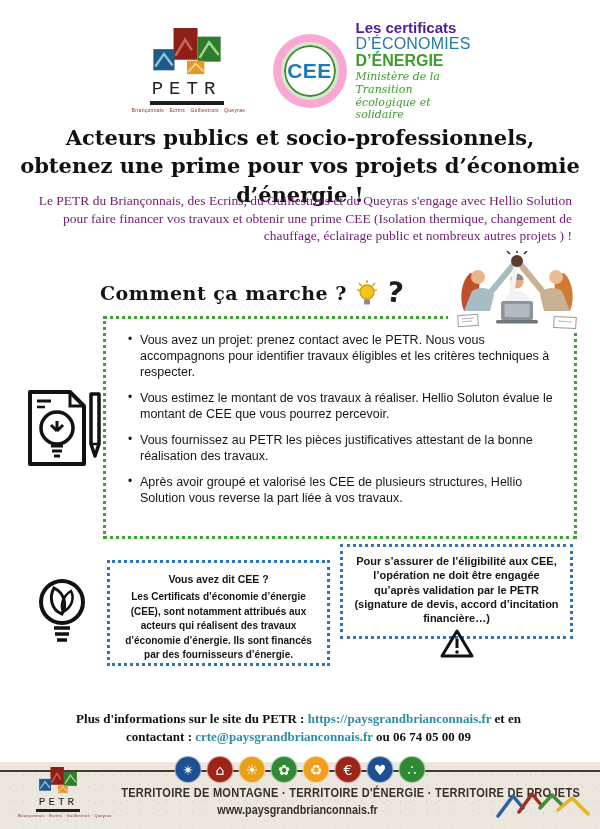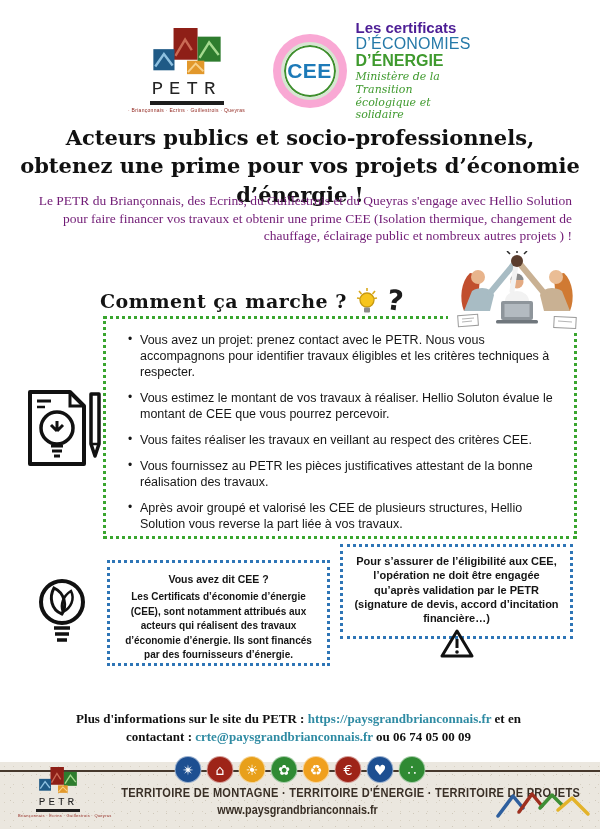--- a/index.html
+++ b/index.html
@@ -22,21 +22,21 @@
   .cee-line3 { color:#3f9a2e; font-weight:bold; font-size:16px; }
   .cee-tagline { color:#3f9a2e; font-family:"DejaVu Serif", serif; font-style:italic; font-size:11px; width:118px; margin-top:2px; line-height:1.15; }
 
   
   .title { position:absolute; top:124px; left:18px; right:18px; text-align:center;
            font-family:"DejaVu Serif", serif; font-weight:bold; font-size:21px; line-height:1.35; color:#111; }
   .intro { position:absolute; top:192px; left:28px; right:28px; text-align:right;
            font-family:"Liberation Serif", serif; font-size:13.5px; line-height:1.3; color:#701a75; }
 
   
-  .how-heading { position:absolute; top:276px; left:100px; display:flex; align-items:center; gap:8px;margin-top:8px; }
+  .how-heading { position:absolute; top:276px; left:100px; display:flex; align-items:center; gap:8px; }
   .how-heading h2 { font-family:"DejaVu Serif", serif; font-weight:bold; font-size:19px; letter-spacing:0.5px; color:#141414; }
   .q-mark { font-family:"DejaVu Sans", sans-serif; font-weight:bold; font-size:28px; color:#1c1c1c; transform:rotate(7deg); display:inline-block; }
   .illustration { position:absolute; top:251px; left:442px; z-index:3; }
   .green-box { position:absolute; top:316px; left:103px; width:474px; height:223px; border:3px dotted #3aa52f; padding:13px 14px 8px 20px; z-index:1; }
   .green-box ul { list-style:none; }
   .green-box li { position:relative; padding-left:14px; font-size:12.5px; font-weight:normal; line-height:1.28; color:#161616; margin-bottom:10px; }
   .green-box li::before { content:"•"; position:absolute; left:2px; top:0; font-size:12px; }
   .doc-icon { position:absolute; top:386px; left:20px; }
 
   
@@ -156,21 +156,20 @@
         <line x1="20" y1="68" x2="32" y2="67"></line>
         <line x1="20" y1="71" x2="30" y2="70"></line>
         <line x1="116" y1="70" x2="130" y2="71"></line>
       </g>
   </svg>
 
   <div class="green-box">
     <ul>
       <li>Vous avez un projet: prenez contact avec le PETR. Nous vous accompagnons pour identifier travaux éligibles et les critères techniques à respecter.</li>
       <li>Vous estimez le montant de vos travaux à réaliser. Hellio Soluton évalue le montant de CEE que vous pourrez percevoir.</li>
-      <li>Vous faites réaliser les travaux en veillant au respect des critères CEE.</li>
       <li>Vous fournissez au PETR les pièces justificatives attestant de la bonne réalisation des travaux.</li>
       <li>Après avoir groupé et valorisé les CEE de plusieurs structures, Hellio Solution vous reverse la part liée à vos travaux.</li>
     </ul>
   </div>
 
   <svg class="doc-icon" width="82" height="84" viewBox="0 0 82 84">
     <path d="M10 6 H50 L64 20 V78 H10 Z" fill="none" stroke="#111" stroke-width="4" stroke-linejoin="round"></path>
     <path d="M50 6 V20 H64" fill="none" stroke="#111" stroke-width="3"></path>
     <line x1="17" y1="15" x2="31" y2="15" stroke="#111" stroke-width="3"></line>
     <line x1="17" y1="21" x2="25" y2="21" stroke="#111" stroke-width="2.5"></line>

